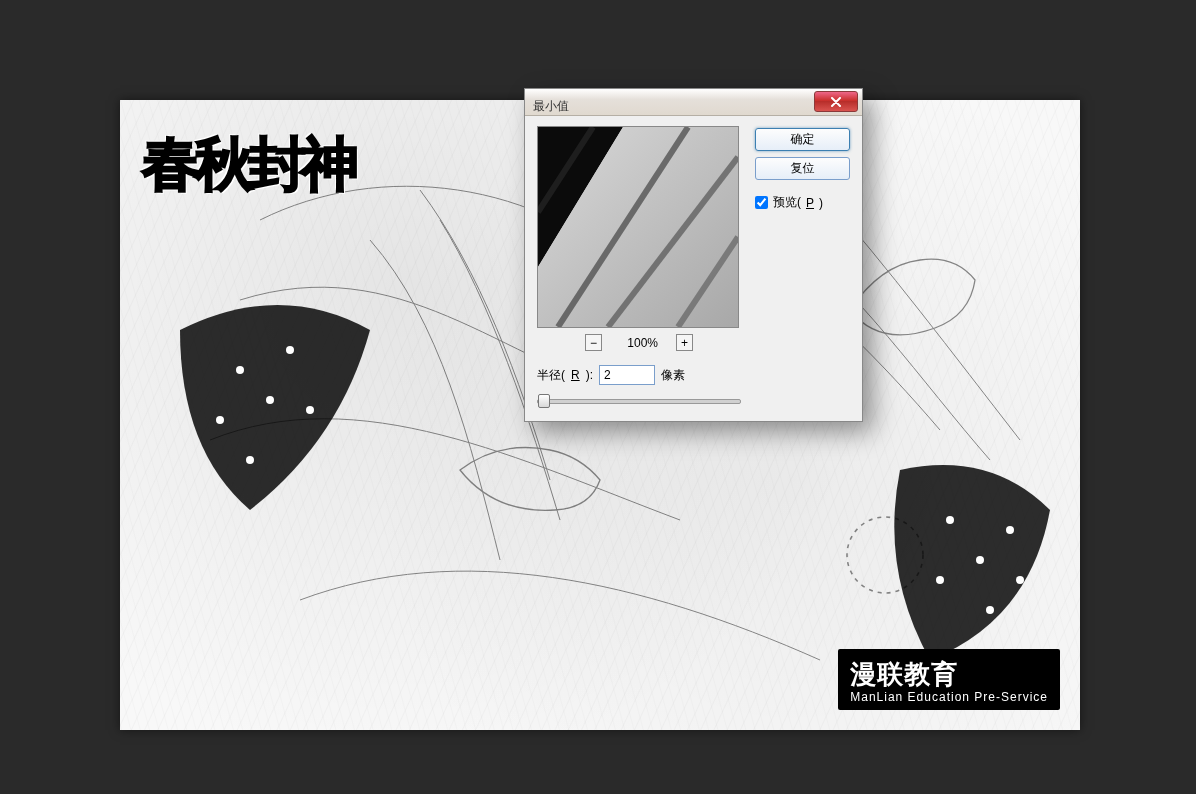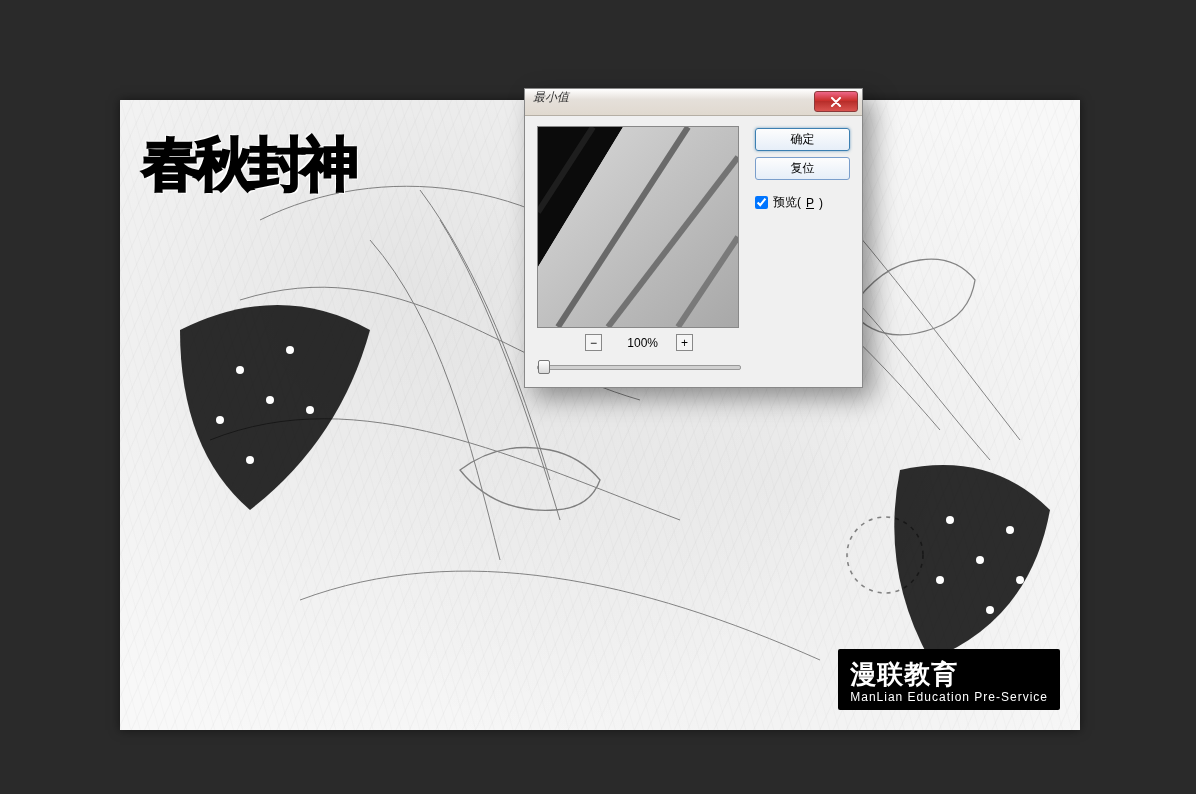--- a/index.html
+++ b/index.html
@@ -75,24 +75,23 @@
     width: 337px;
     background: #f0f0f0;
     border: 1px solid #888;
     box-shadow: 10px 10px 24px rgba(0,0,0,0.4);
   }
   .titlebar {
     height: 26px;
     background: linear-gradient(#fff, #e5e0da 40%, #e0d9cf);
     border-bottom: 1px solid #b5afa5;
     display: flex;
-    align-items: flex-start;
+    align-items: flex-end;
     padding-left: 8px;
     position: relative;
-    font-style: italic;
   }
   .titlebar .title {
     color: #333;
   }
   .close-btn {
     position: absolute;
     right: 4px;
     top: 2px;
     width: 42px;
     height: 19px;
@@ -305,20 +304,27 @@
       <div class="zoom-row">
         <div class="sq-btn">
           <span>−</span>
         </div>
         <span class="zoom-label">100%</span>
         <div class="sq-btn">
           <span>+</span>
         </div>
       </div>
 
+      <div class="radius-row">
+        <span>半径(</span>
+          <span class="u">R</span>
+          <span>):</span>
+        <input class="radius-input" value="2" style="">
+        <span>像素</span>
+      </div>
 
       <div class="slider-wrap">
         <div class="slider-track"></div>
         <div class="slider-thumb"></div>
       </div>
     </div>
 
     <div class="right-col">
       <div class="win-btn primary">确定</div>
       <div class="win-btn">复位</div>

